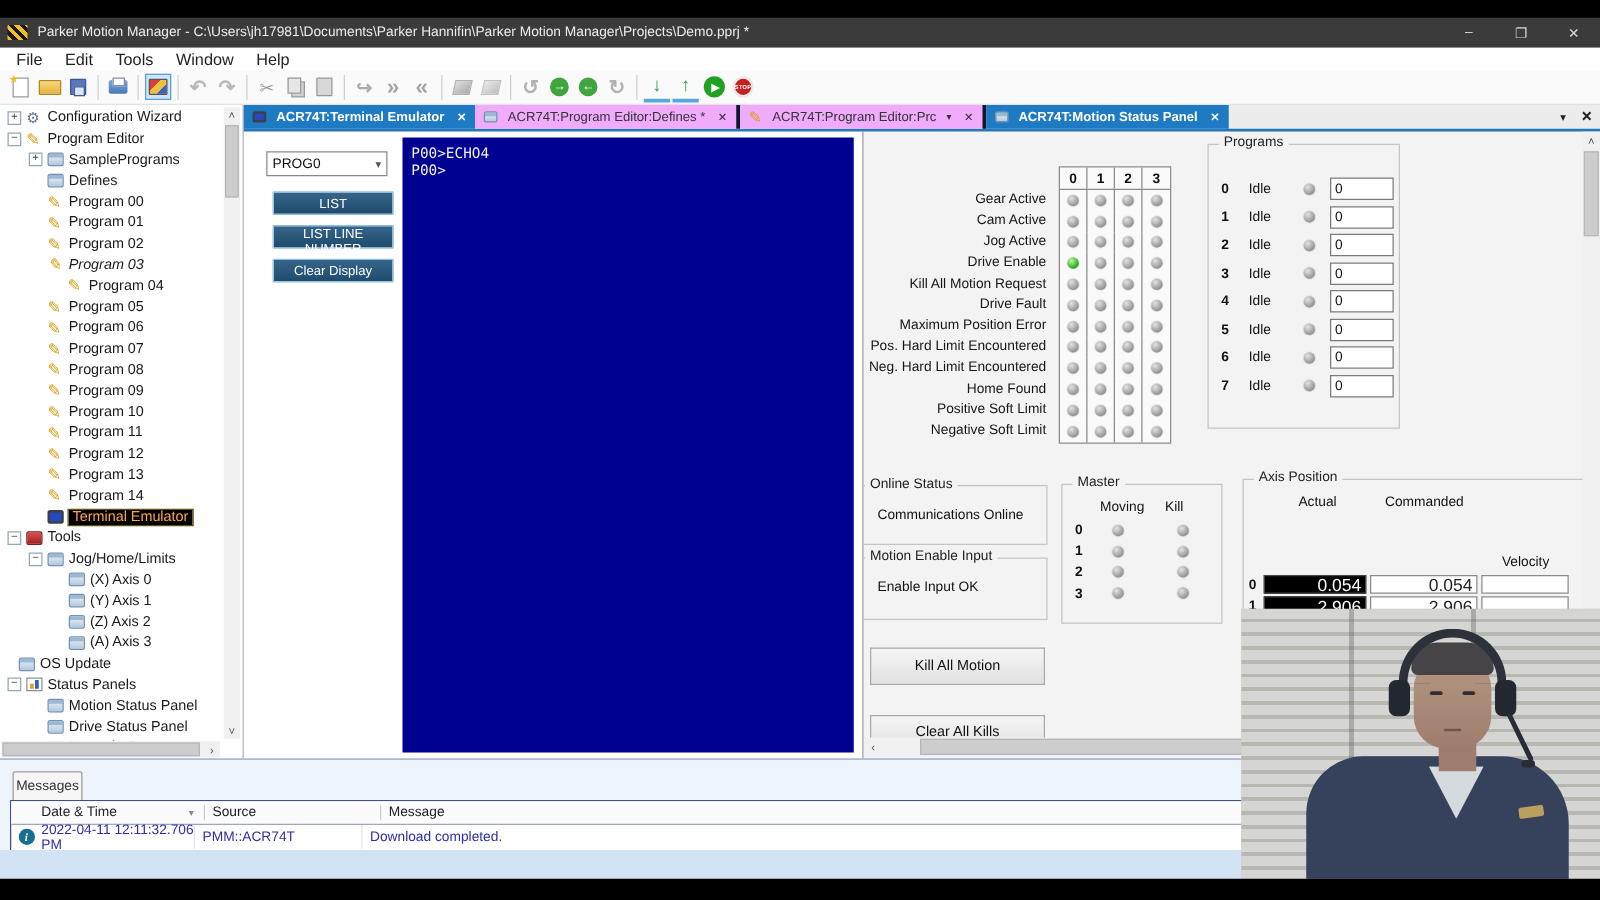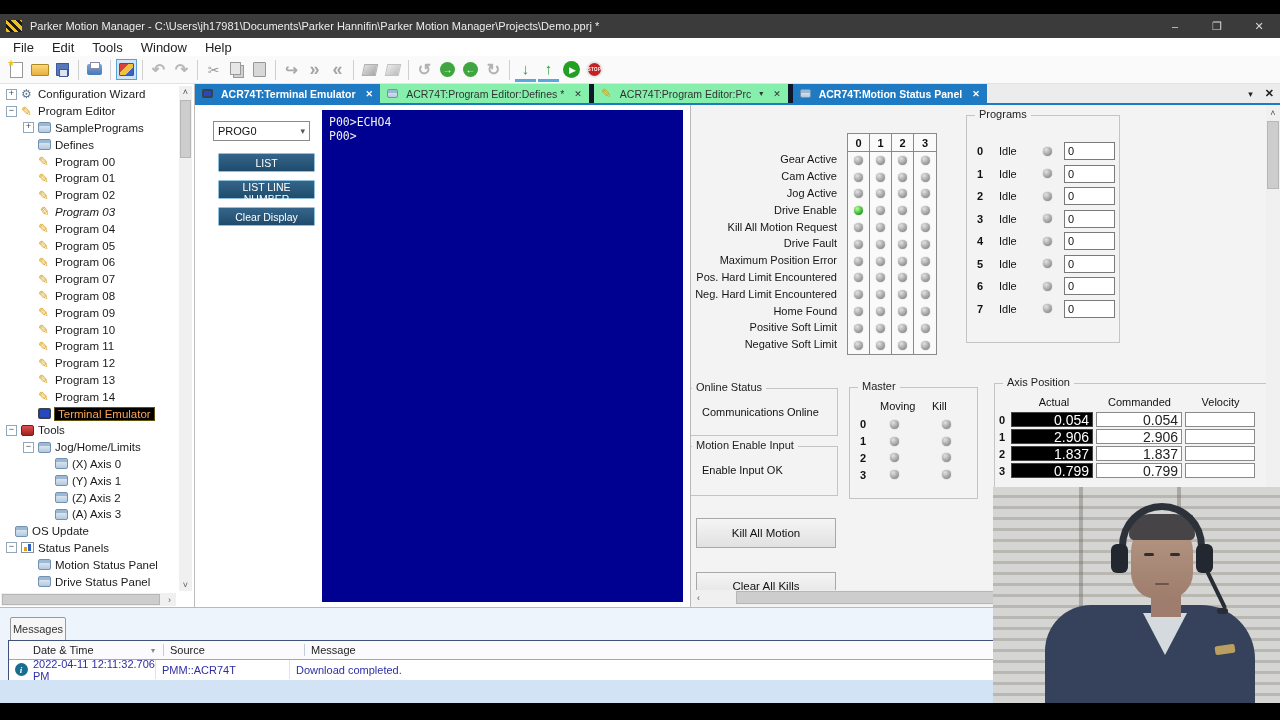--- a/index.html
+++ b/index.html
@@ -73,21 +73,21 @@
   .sb-arrow{position:absolute;color:#555;font-size:9px;display:flex;align-items:center;justify-content:center;}
   .tree-vsb{right:2px;top:2px;width:13px;bottom:16px;}
   .tree-vsb .up{top:0;left:0;width:13px;height:12px;}
   .tree-vsb .down{bottom:0;left:0;width:13px;height:12px;}
   .tree-vsb .sb-thumb{left:1px;top:14px;width:11px;height:58px;}
   .tree-hsb{left:1px;bottom:1px;height:13px;right:18px;}
   .tree-hsb .right{right:0;top:0;width:13px;height:13px;}
   .tree-hsb .sb-thumb{left:1px;top:1px;right:16px;height:11px;}
   
   .tabbar{position:absolute;left:195px;top:84px;right:0;height:19px;background:#ececec;display:flex;border-bottom:2px solid #1e7ac2;box-sizing:content-box;z-index:2;}
-  .tab{display:flex;align-items:center;gap:4px;padding:0 7px;font-size:10.5px;color:#333;background:#86efac;border-right:5px solid #0f172a;white-space:nowrap;}
+  .tab{display:flex;align-items:center;gap:4px;padding:0 7px;font-size:10.5px;color:#333;background:#f0abfc;border-right:3px solid #0f172a;white-space:nowrap;}
   .tab.active{background:#1e7ac2;color:#fff;font-weight:bold;border-right:none;}
   .tabicon{width:11px;height:9px;flex:0 0 11px;}
   .tab-x{font-size:9px;margin-left:6px;}
   .tab-caret{font-size:8px;margin-left:4px;}
   .tabbar-right{position:absolute;right:6px;top:2px;display:flex;gap:12px;align-items:center;color:#222;}
   .tabbar-right .caret{font-size:9px;}
   .tabbar-right .x{font-size:11px;font-weight:bold;}
   
   .terminal-pane{position:absolute;left:195px;top:105px;width:495px;height:502px;background:#fff;z-index:1;}
   .combo{position:absolute;left:18px;top:16px;width:97px;height:20px;background:#fff;border:1px solid #8a8a8a;font-size:11px;color:#111;
@@ -125,21 +125,21 @@
   .master-head .mh1{width:52px;text-align:left;}
   .master-row{display:flex;align-items:center;height:16.8px;padding-left:10px;font-size:11px;font-weight:bold;color:#111;}
   .master-row .mnum{width:26px;font-weight:bold;}
   .master-row .led{margin-left:4px;}
   .master-row .led + .led{margin-left:43px;}
   .grp-axis{left:303px;top:278px;width:286px;height:110px;}
   .axis-head{display:flex;font-size:11px;color:#111;padding:12px 0 4px 0;}
   .axis-head .ah0{width:18px;}
   .axis-head .ah1{width:82px;text-align:center;}
   .axis-head .ah2{width:89px;text-align:center;}
-  .axis-head .ah3{width:73px;text-align:center;}
+  .axis-head .ah3{width:73px;text-align:center;margin-top:48px;}
   .axis-row{display:flex;align-items:center;margin:0 0 2px 4px;}
   .axis-row .anum{width:12px;font-size:11px;font-weight:bold;color:#111;}
   .cell{height:15px;border:1px solid #8a8a8a;font-size:14px;display:flex;align-items:center;justify-content:flex-end;padding-right:3px;box-sizing:border-box;}
   .cell.actual{width:82px;background:#000;color:#fff;border-color:#444;}
   .cell.cmd{width:86px;background:#fff;color:#222;margin-left:3px;}
   .cell.vel{width:70px;background:#fff;margin-left:3px;}
   .big-btn{position:absolute;left:5px;width:140px;height:30px;background:linear-gradient(#f5f5f5,#e1e1e1);border:1px solid #a8a8a8;font-size:11.5px;color:#111;font-family:inherit;}
   .big-btn.kill{top:413px;}
   .big-btn.clear{top:467px;height:28px;z-index:1;}
   .sp-hsb{left:0;right:14px;bottom:2px;height:15px;}
@@ -278,21 +278,21 @@
         <div class="tree-row" style="padding-left: 23px;">
           <span class="exp-sp"></span>
           <span class="ti ti-pencil"></span>
           <span class="tree-label">Program 02</span>
         </div>
         <div class="tree-row" style="padding-left: 23px; font-style: italic;">
           <span class="exp-sp"></span>
           <span class="ti ti-pencil"></span>
           <span class="tree-label">Program 03</span>
         </div>
-        <div class="tree-row" style="padding-left: 23px;">
+        <div class="tree-row" style="padding-left: 39px;">
           <span class="exp-sp"></span>
           <span class="ti ti-pencil"></span>
           <span class="tree-label">Program 04</span>
         </div>
         <div class="tree-row" style="padding-left: 23px;">
           <span class="exp-sp"></span>
           <span class="ti ti-pencil"></span>
           <span class="tree-label">Program 05</span>
         </div>
         <div class="tree-row" style="padding-left: 23px;">

